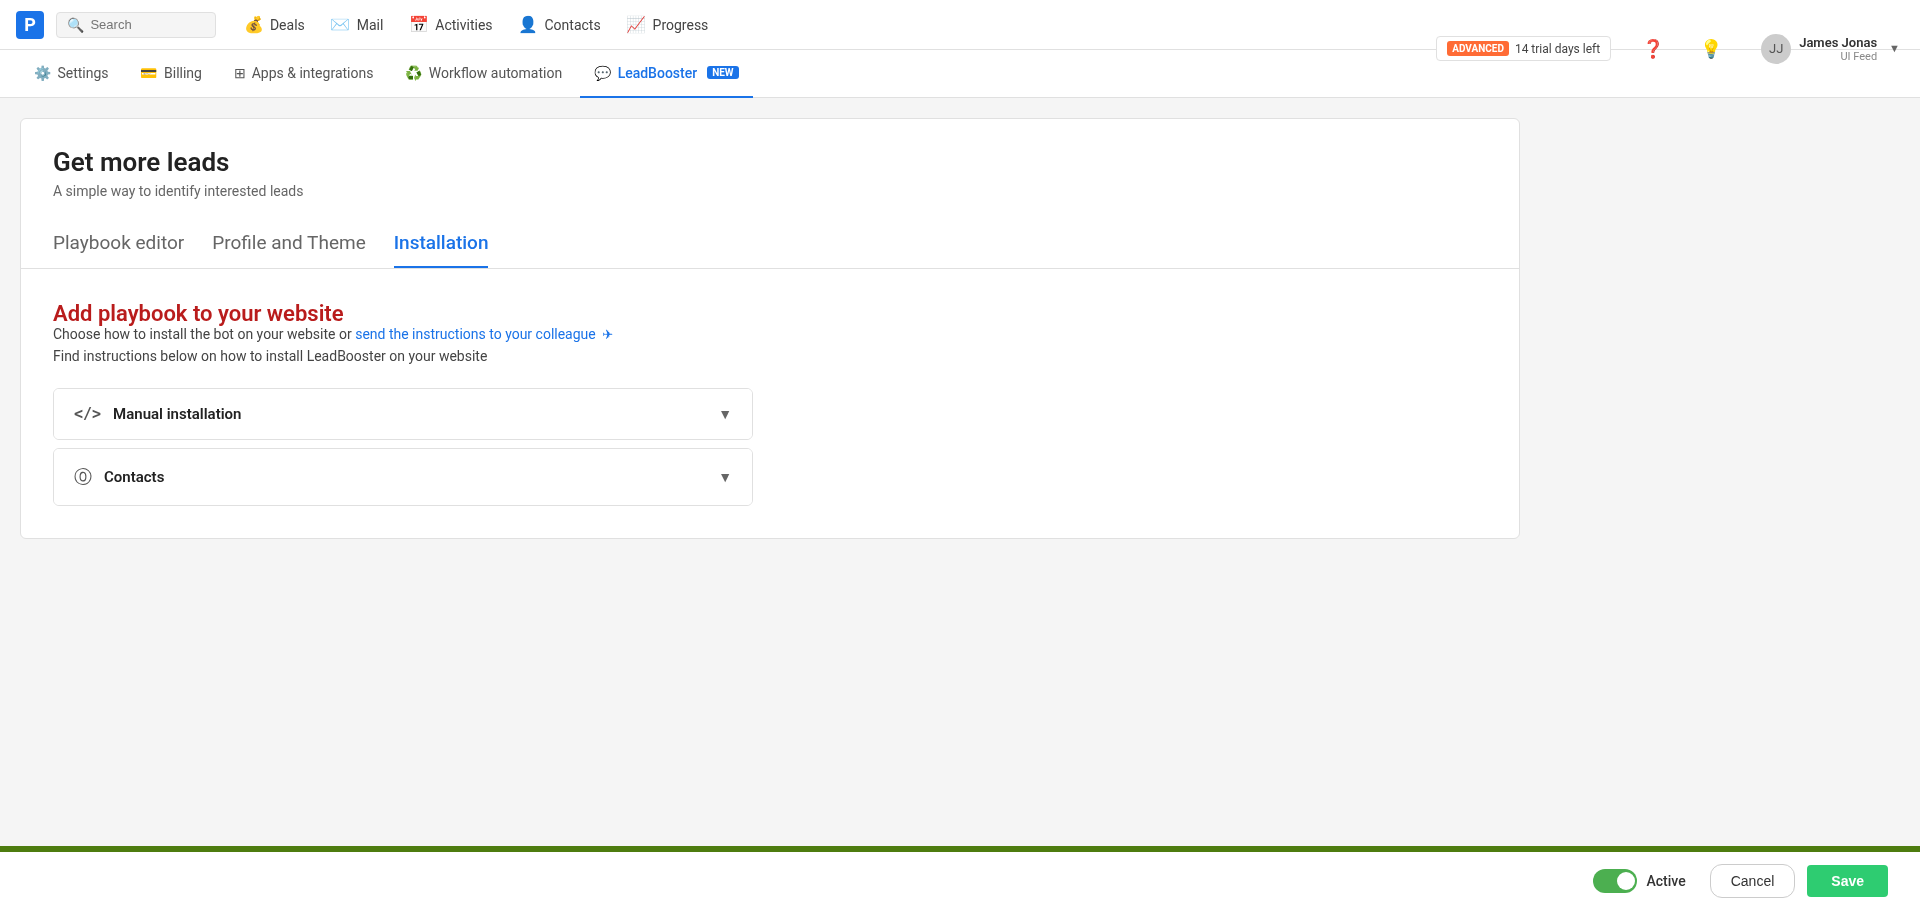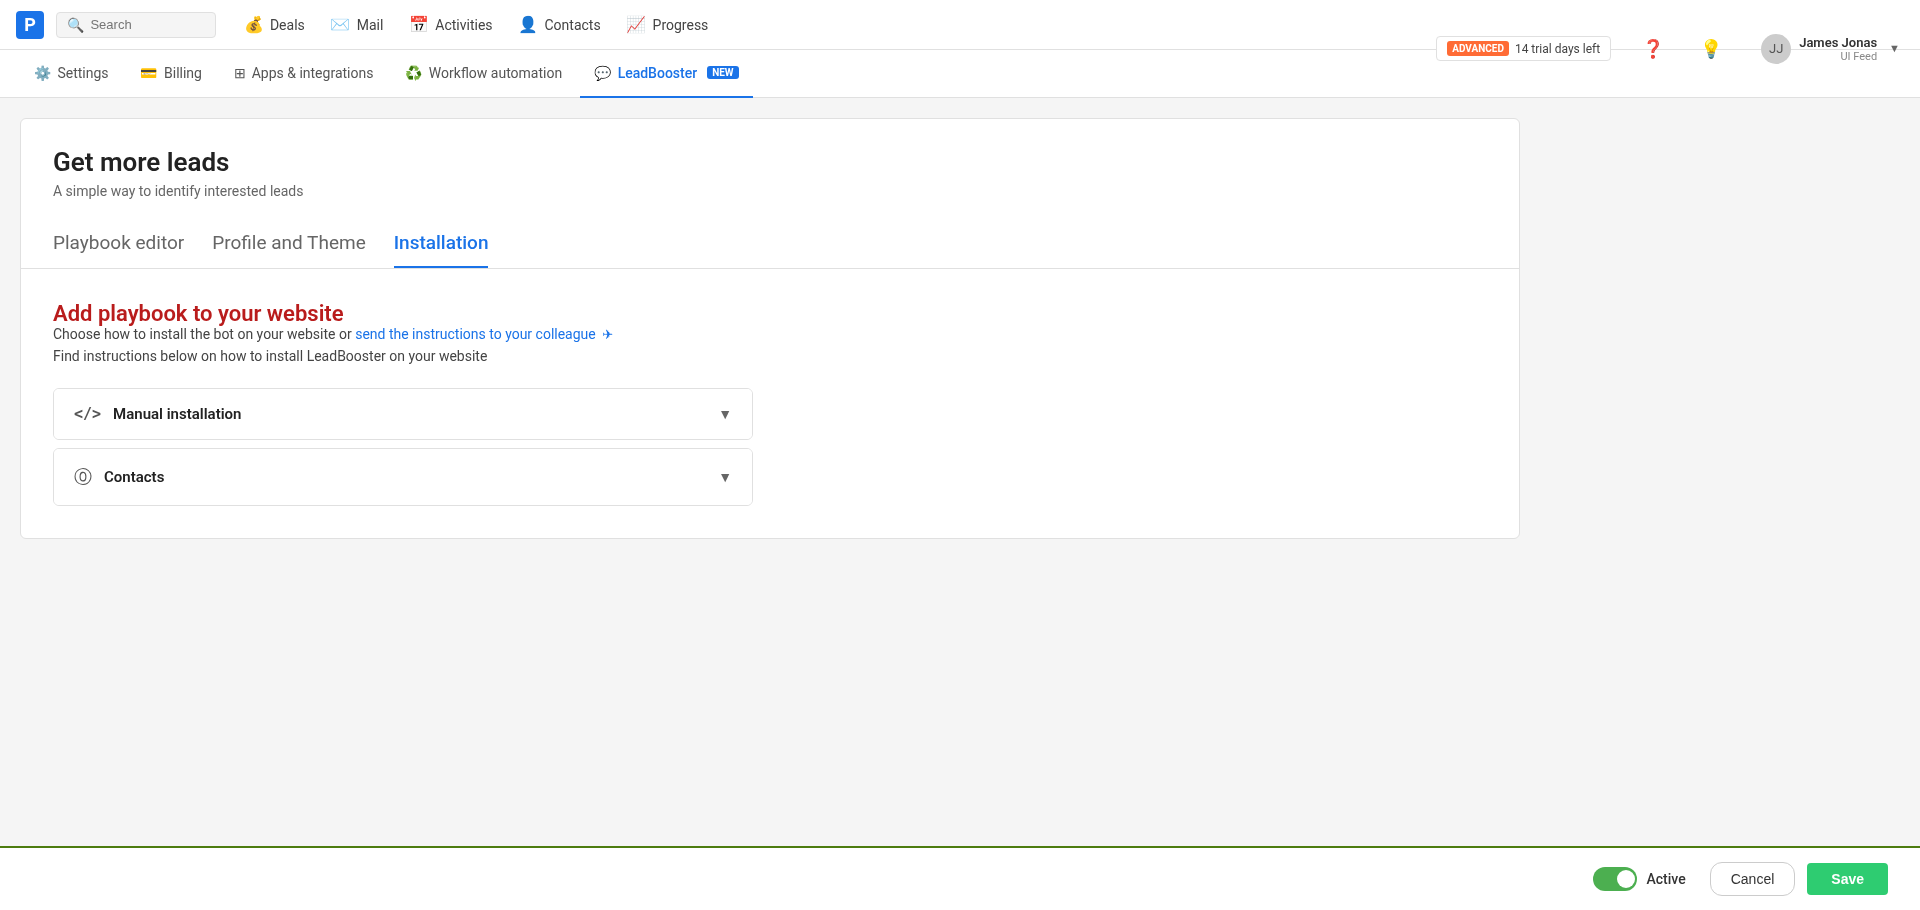--- a/index.html
+++ b/index.html
@@ -103,21 +103,21 @@
       padding: 16px 20px; cursor: pointer; background: #fff;
     }
     .accordion-left { display: flex; align-items: center; gap: 12px; }
     .accordion-icon { font-size: 16px; color: #555; }
     .accordion-label { font-size: 15px; font-weight: 600; color: #222; }
     .accordion-chevron { color: #666; font-size: 14px; }
 
     
     .bottom-bar {
       position: fixed; bottom: 0; left: 0; right: 0; height: 64px;
-      background: #fff; border-top: 2px solid #4d7c0f;
+      background: #fff; border-top: 6px solid #4d7c0f;
       display: flex; align-items: center; justify-content: flex-end;
       padding: 0 32px; gap: 12px;
     }
     .toggle-wrapper { display: flex; align-items: center; gap: 10px; margin-right: 12px; }
     .toggle {
       position: relative; width: 44px; height: 24px;
     }
     .toggle input { opacity: 0; width: 0; height: 0; }
     .toggle-slider {
       position: absolute; top: 0; left: 0; right: 0; bottom: 0;

